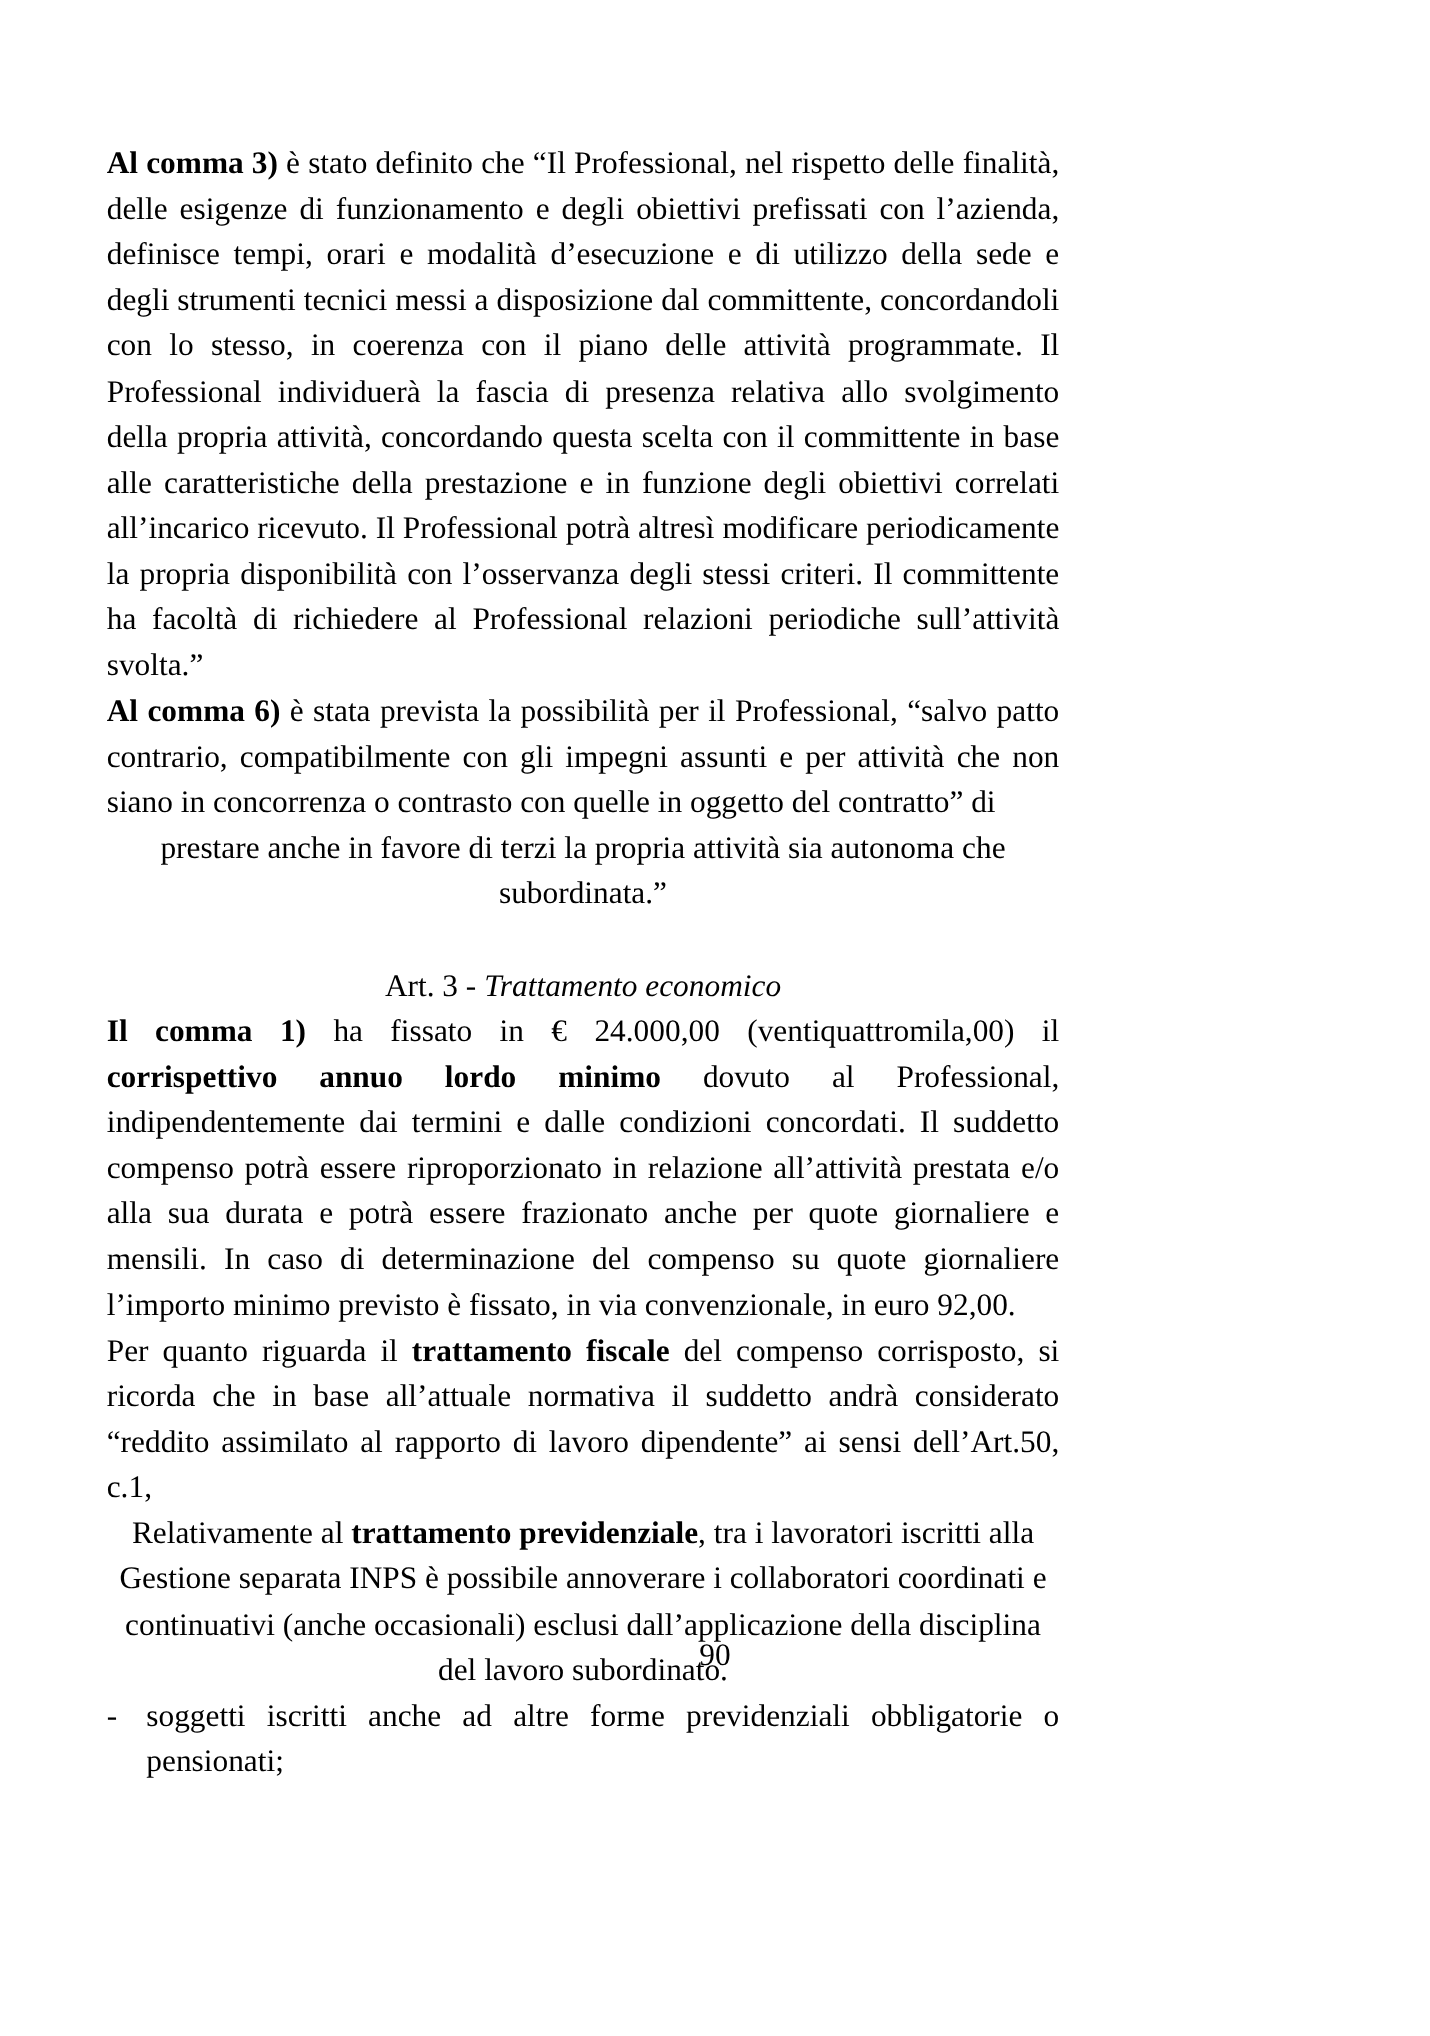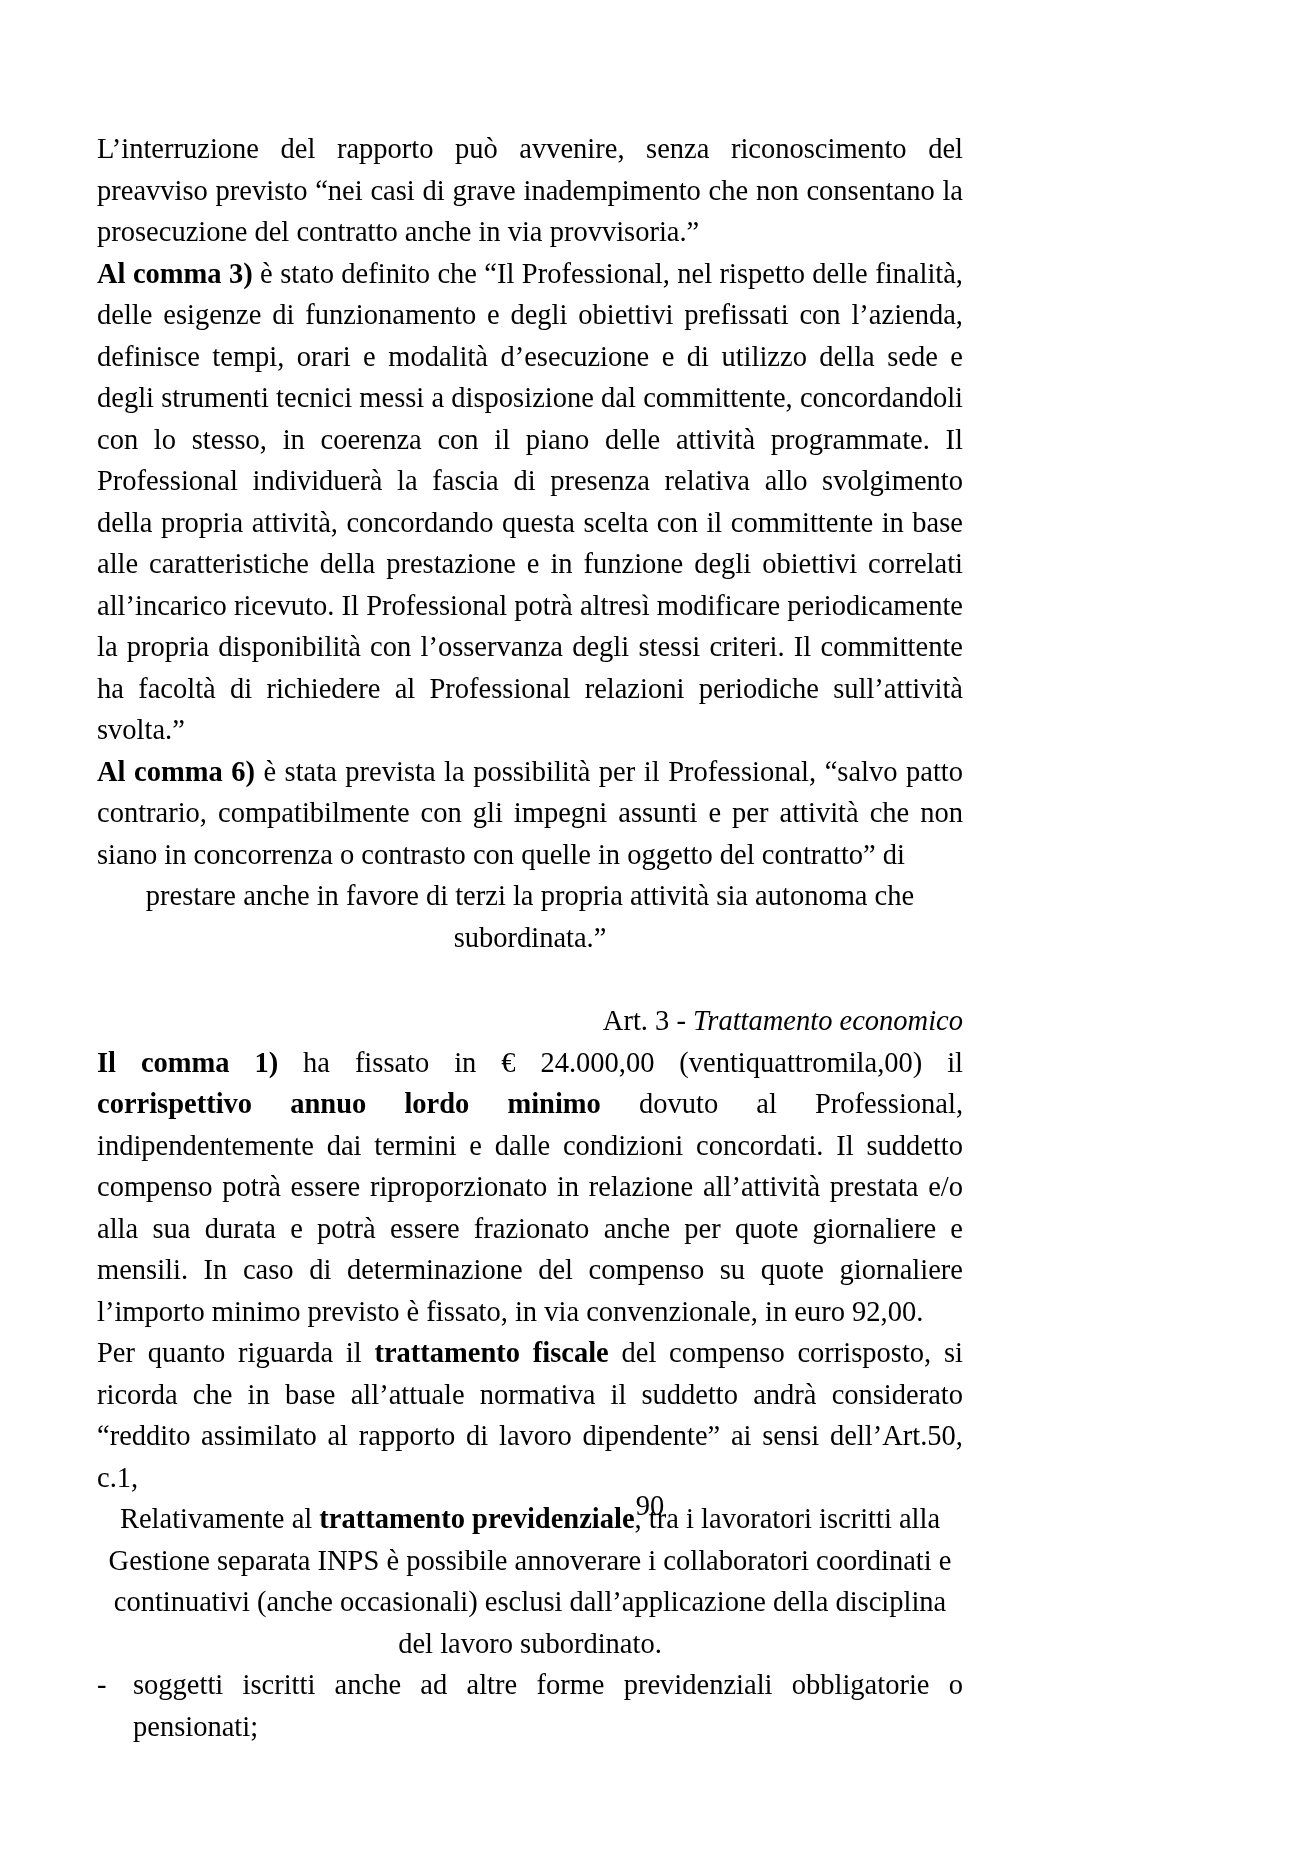--- a/index.html
+++ b/index.html
@@ -42,21 +42,21 @@
   p.ragged {
     text-align: center;
   }
   .b { font-weight: bold; margin-top: 12px; }
   .i { font-style: italic; }
 
   .heading-art {
     margin: 0;
     font-size: 28.5px;
     line-height: 41.5px;
-    text-align: right;
+    text-align: center;
   }
   .spacer-block {
     height: 42px;
   }
 
   .list {
     margin: 0;
     padding: 0;
     list-style: none;
   }
@@ -81,21 +81,20 @@
     font-size: 28.5px;
     line-height: 41.5px;
   }
 </style>
 </head>
 <body>
 
 <div class="page">
   <div class="content">
 
-    <p><span>L’interruzione del rapporto può avvenire, senza riconoscimento del preavviso previsto “nei casi di grave inadempimento che non consentano la prosecuzione del contratto anche in via provvisoria.”</span></p>
 
     <p><span class="b">Al comma 3)</span><span> è stato definito che “Il Professional, nel rispetto delle finalità, delle esigenze di funzionamento e degli obiettivi prefissati con l’azienda, definisce tempi, orari e modalità d’esecuzione e di utilizzo della sede e degli strumenti tecnici messi a disposizione dal committente, concordandoli con lo stesso, in coerenza con il piano delle attività programmate. Il Professional individuerà la fascia di presenza relativa allo svolgimento della propria attività, concordando questa scelta con il committente in base alle caratteristiche della prestazione e in funzione degli obiettivi correlati all’incarico ricevuto. Il Professional potrà altresì modificare periodicamente la propria disponibilità con l’osservanza degli stessi criteri. Il committente ha facoltà di richiedere al Professional relazioni periodiche sull’attività svolta.”</span></p>
 
     <p><span class="b">Al comma 6)</span><span> è stata prevista la possibilità per il Professional, “salvo patto contrario, compatibilmente con gli impegni assunti e per attività che non siano in concorrenza o contrasto con quelle in oggetto del contratto” di</span></p>
 
     <p class="ragged"><span>prestare anche in favore di terzi la propria attività sia autonoma che subordinata.”</span></p>
 
     <div class="spacer-block"></div>
 
     <p class="heading-art"><span>Art. 3 - </span><span class="i">Trattamento economico</span></p>

